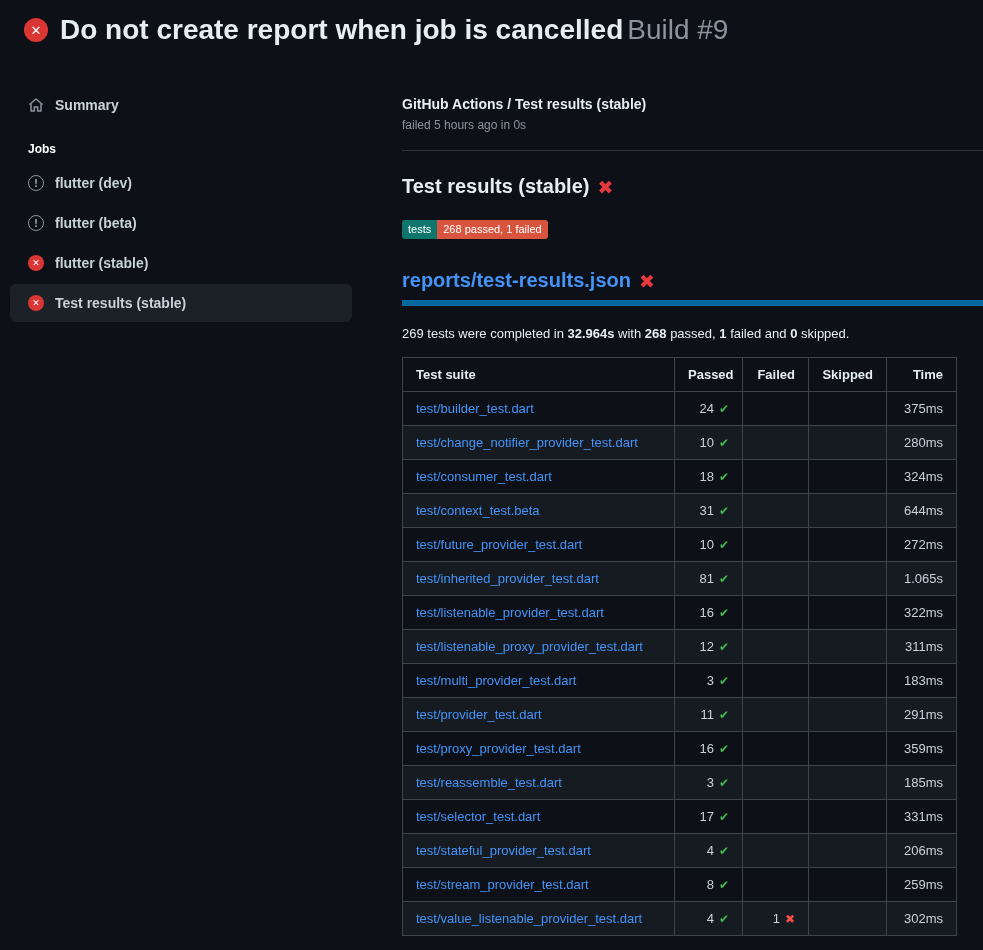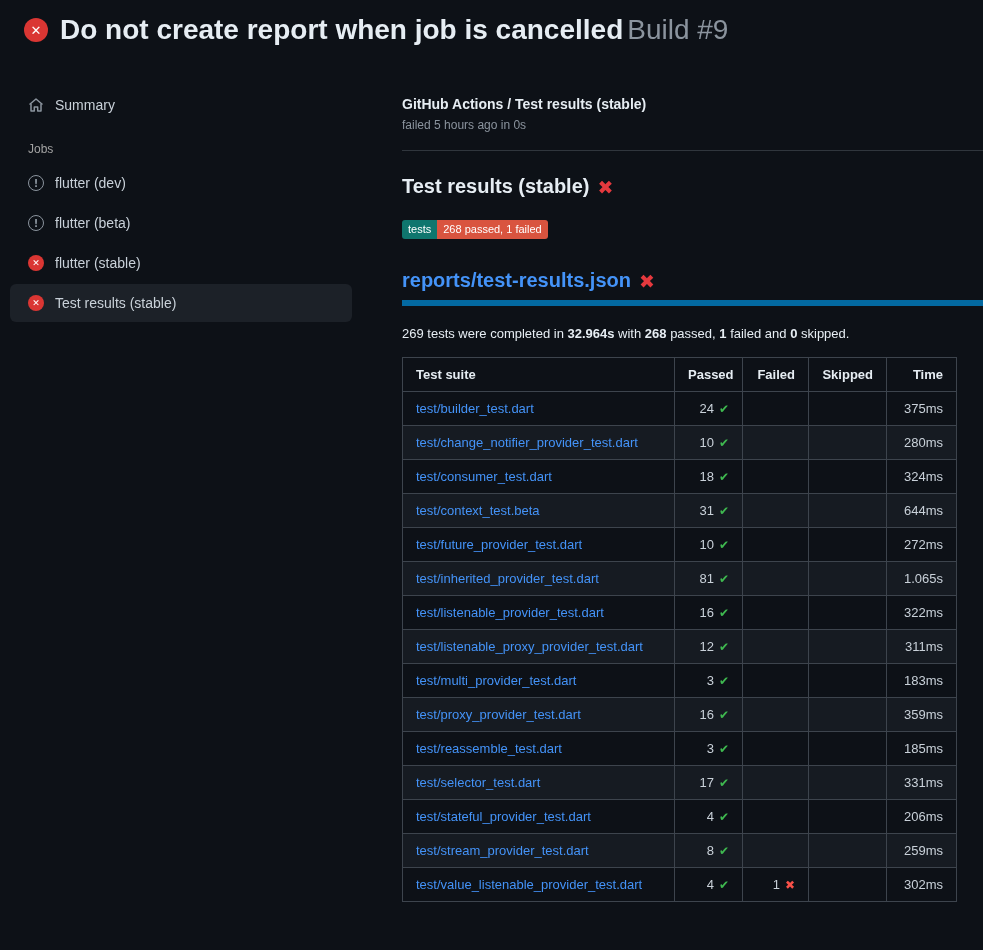--- a/index.html
+++ b/index.html
@@ -23,29 +23,29 @@
   .icon-warn::before { content:"!"; }
   .cross { color:#e5393e; font-family:"DejaVu Sans", sans-serif; font-weight:700;
     font-size:19px; margin-left:8px; }
   .cross::before { content:"✖"; }
   .mark { font-family:"DejaVu Sans", sans-serif; margin-left:5px; font-size:12px; }
   .mark.pass { color:#3fb950; }
   .mark.fail { color:#f85149; }
 
   
   .layout { display:flex; align-items:flex-start; }
-  .sidebar { width:374px; flex:none; padding-top:26px; }
+  .sidebar { width:374px; flex:none; padding-top:26px;font-weight:bold; }
   .main { flex:1; padding:36px 0 0 28px; }
 
   
   .side-item { display:flex; align-items:center; gap:11px; height:38px;
     margin:0 22px 2px 10px; padding:0 8px 0 18px; border-radius:6px;
     font-size:14px; color:#c9d1d9; cursor:pointer; }
   .side-item.selected { background:#1c2128; }
-  .jobs-label { font-size:12px; color:#a3a3a3; margin:18px 0 8px 28px; }
+  .jobs-label { font-size:12px; color:#ffffff; margin:18px 0 8px 28px; }
 
   
   .breadcrumb { font-size:14px; font-weight:700; color:#e6edf3; }
   .status-line { font-size:12px; color:#8b949e; margin-top:6px; }
   .divider { border:none; border-top:1px solid #30363d; margin-top:18px; }
   .section-heading { margin-top:24px; font-size:20px; font-weight:700; color:#e6edf3;
     display:flex; align-items:center; }
   .badge { display:inline-flex; margin-top:22px; font-size:11px; line-height:1;
     border-radius:3px; overflow:hidden; color:#ffffff; }
   .badge-label { background:#0f766e; padding:4px 6px; }
@@ -217,20 +217,27 @@
   </tr>
 
   <tr>
     <td class="suite-cell"><a href="#" class="suite-link">test/multi_provider_test.dart</a></td>
     <td class="num passed-cell"><span class="count">3</span><span class="mark pass">✔</span></td>
     <td class="num failed-cell"></td>
     <td class="num skipped-cell"></td>
     <td class="num time-cell">183ms</td>
   </tr>
 
+  <tr>
+    <td class="suite-cell"><a href="#" class="suite-link">test/provider_test.dart</a></td>
+    <td class="num passed-cell"><span class="count">11</span><span class="mark pass">✔</span></td>
+    <td class="num failed-cell"></td>
+    <td class="num skipped-cell"></td>
+    <td class="num time-cell">291ms</td>
+  </tr>
 
   <tr>
     <td class="suite-cell"><a href="#" class="suite-link">test/proxy_provider_test.dart</a></td>
     <td class="num passed-cell"><span class="count">16</span><span class="mark pass">✔</span></td>
     <td class="num failed-cell"></td>
     <td class="num skipped-cell"></td>
     <td class="num time-cell">359ms</td>
   </tr>
 
   <tr>

